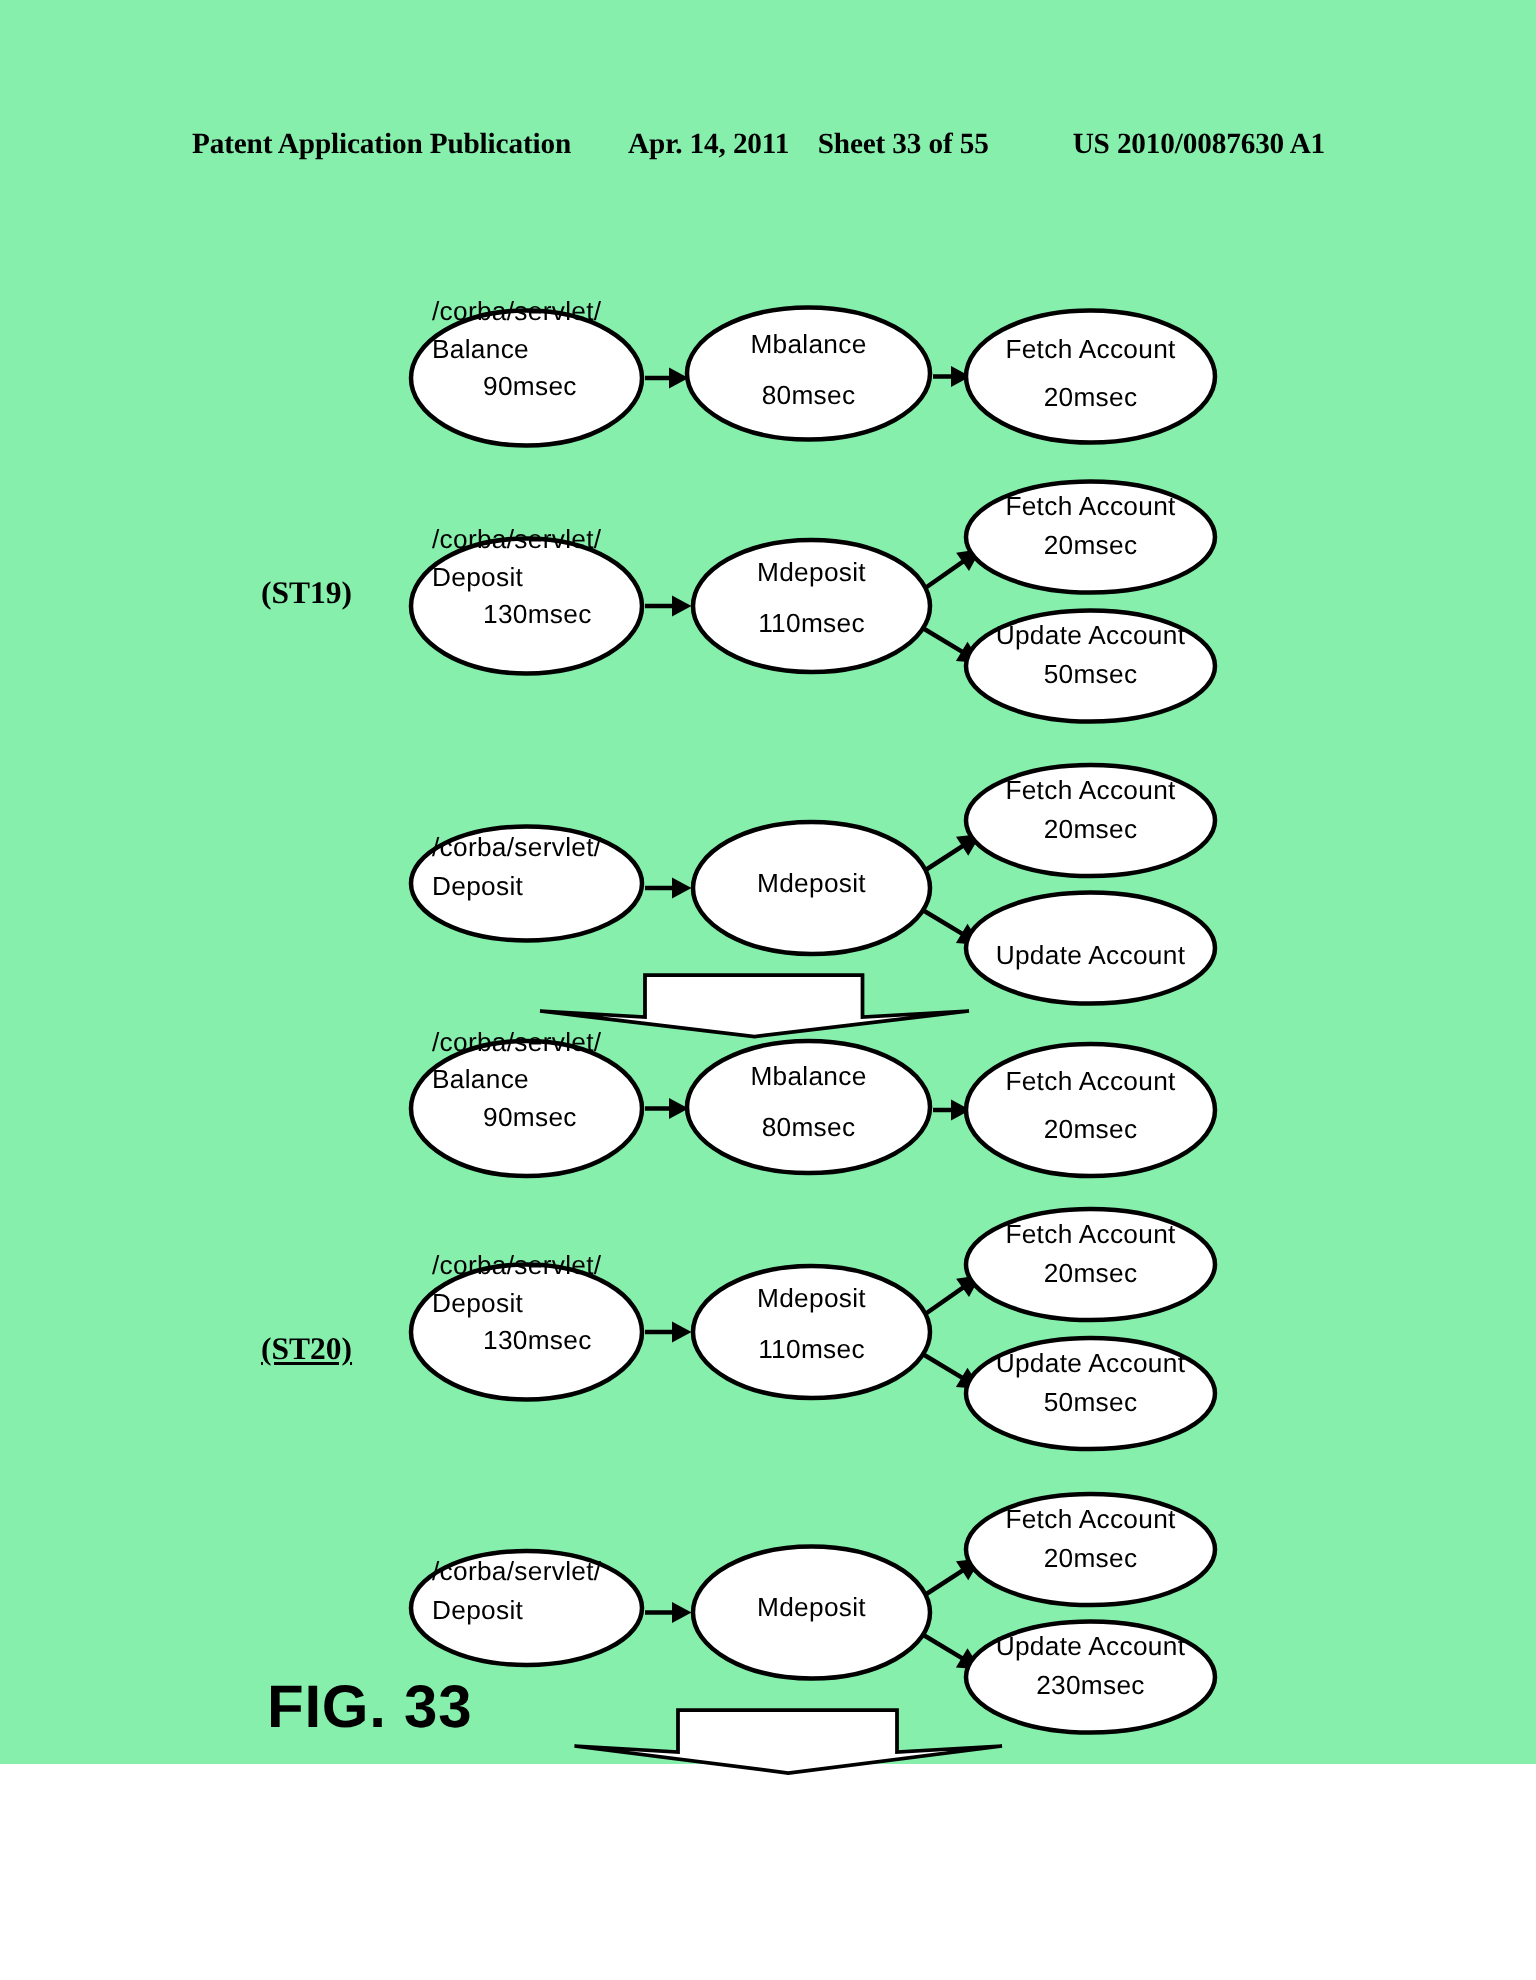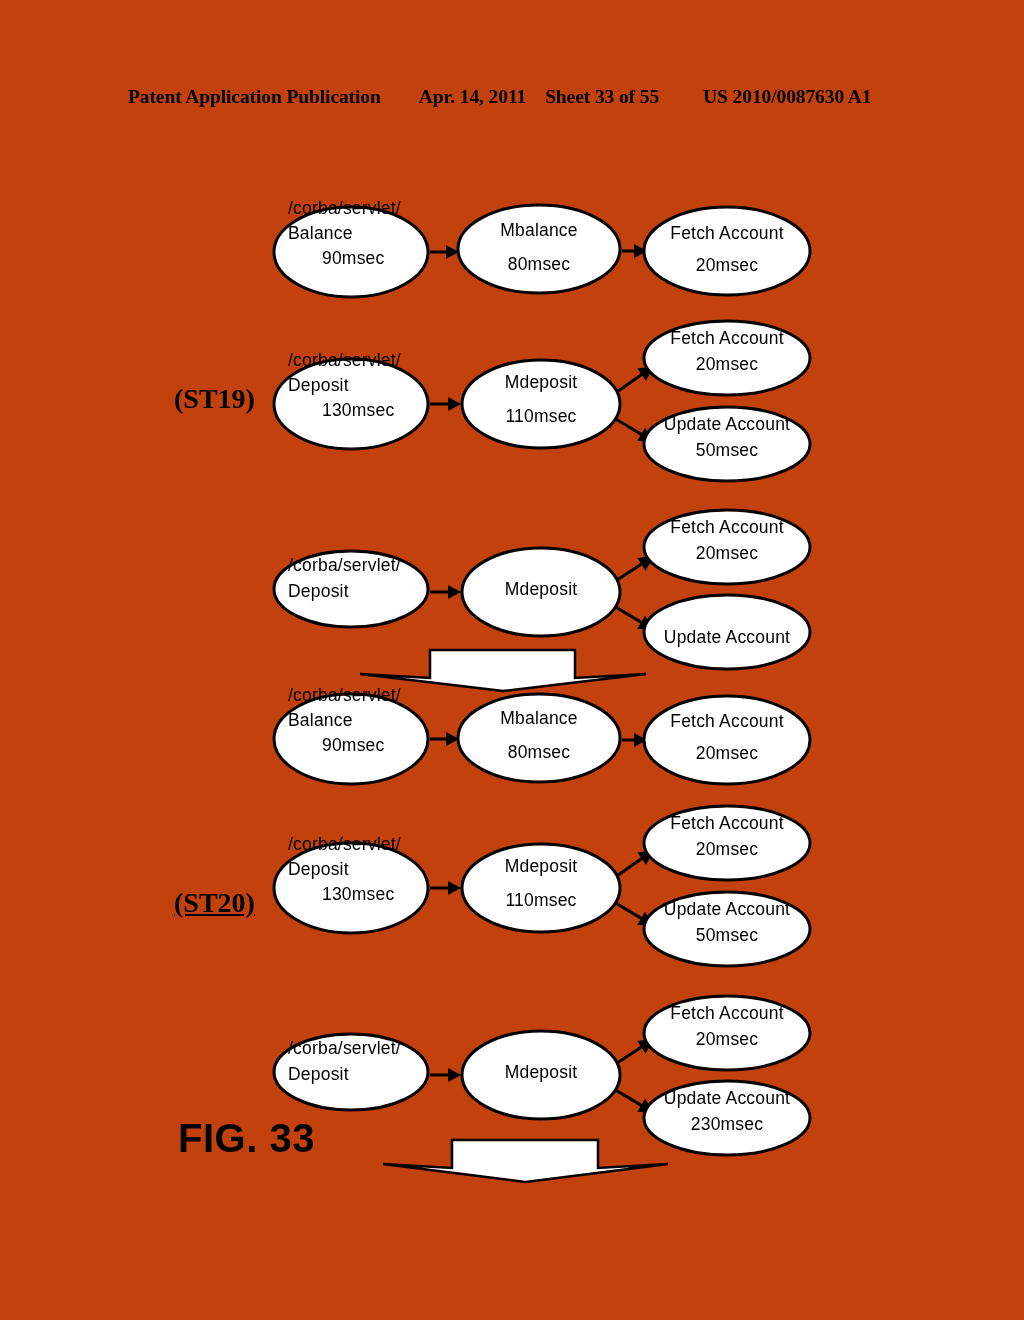--- a/index.html
+++ b/index.html
@@ -14,22 +14,22 @@
     position: relative;
     overflow: hidden;
     font-family: "Liberation Sans", sans-serif;
     color: #000000;
   }
 
   #page {
     position: absolute;
     left: 0; top: 0;
     width: 1024px;
-    height: 1320px;
-    background: #c2410c;
+    height: 1176px;
+    background: #86efac;
   }
 
   
   .patent-header {
     position: absolute;
     left: 0;
     top: 86px;
     width: 1024px;
     height: 28px;
     display: flex;
@@ -39,42 +39,42 @@
     padding-left: 128px;
     box-sizing: border-box;
     font-family: "Liberation Serif", serif;
     font-weight: bold;
     font-size: 19.5px;
     letter-spacing: -0.1px;
     white-space: nowrap;
   }
   .ph-pub    { margin-right: 38px; }
   .ph-date   { margin-right: 19px; }
-  .ph-sheet  { margin-right: 44px; }
+  .ph-sheet  { margin-right: 56px; }
   .ph-num    { }
 
   
   .fig-caption {
     position: absolute;
     left: 178px;
     top: 1118px;
     font-family: Liberation Sans, sans-serif;
     font-weight: bold;
     font-size: 40px;
     letter-spacing: 0.5px;
     line-height: 1;
     white-space: nowrap;
   }
 
   
   .step-label {
     position: absolute;
     font-family: "Liberation Serif", serif;
     font-weight: bold;
-    font-size: 28px;
+    font-size: 21px;
     line-height: 1;
     white-space: nowrap;
   }
   .step-label.st19 { left: 174px; top: 385px; }
   .step-label.st20 { left: 174px; top: 889px; text-decoration: underline; }
 
   
   #diagram {
     position: absolute;
     left: 0;

